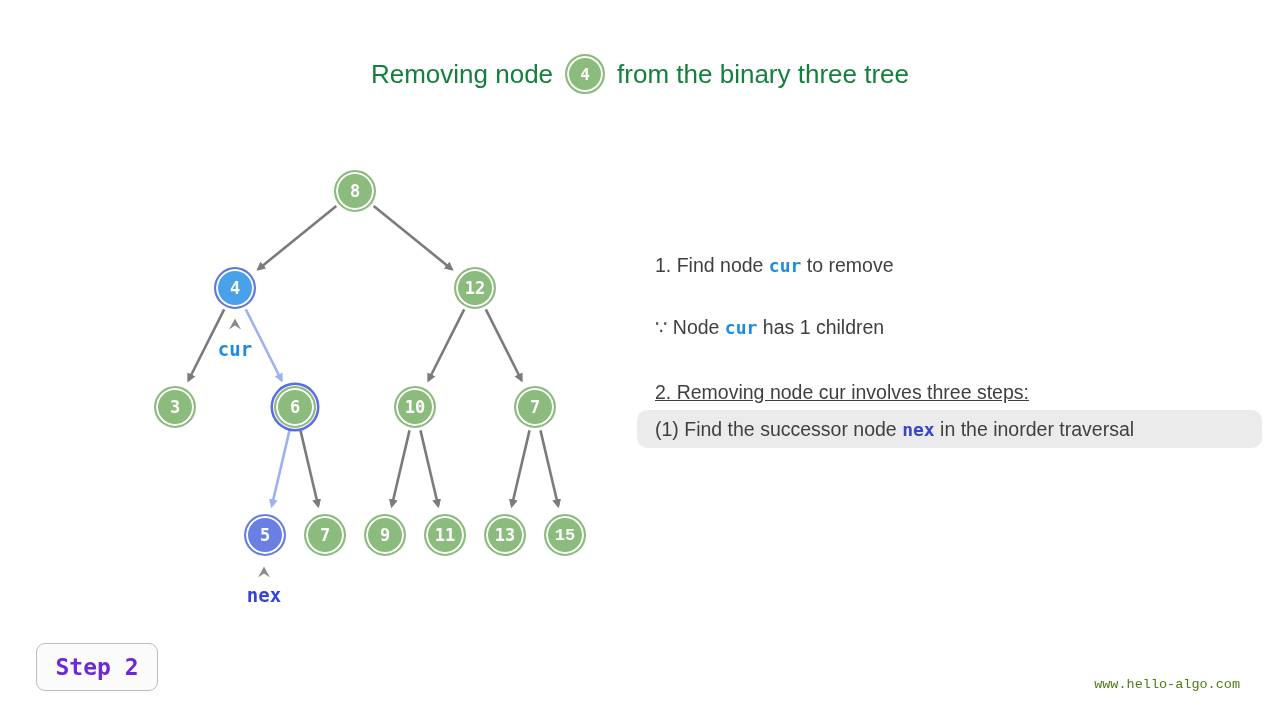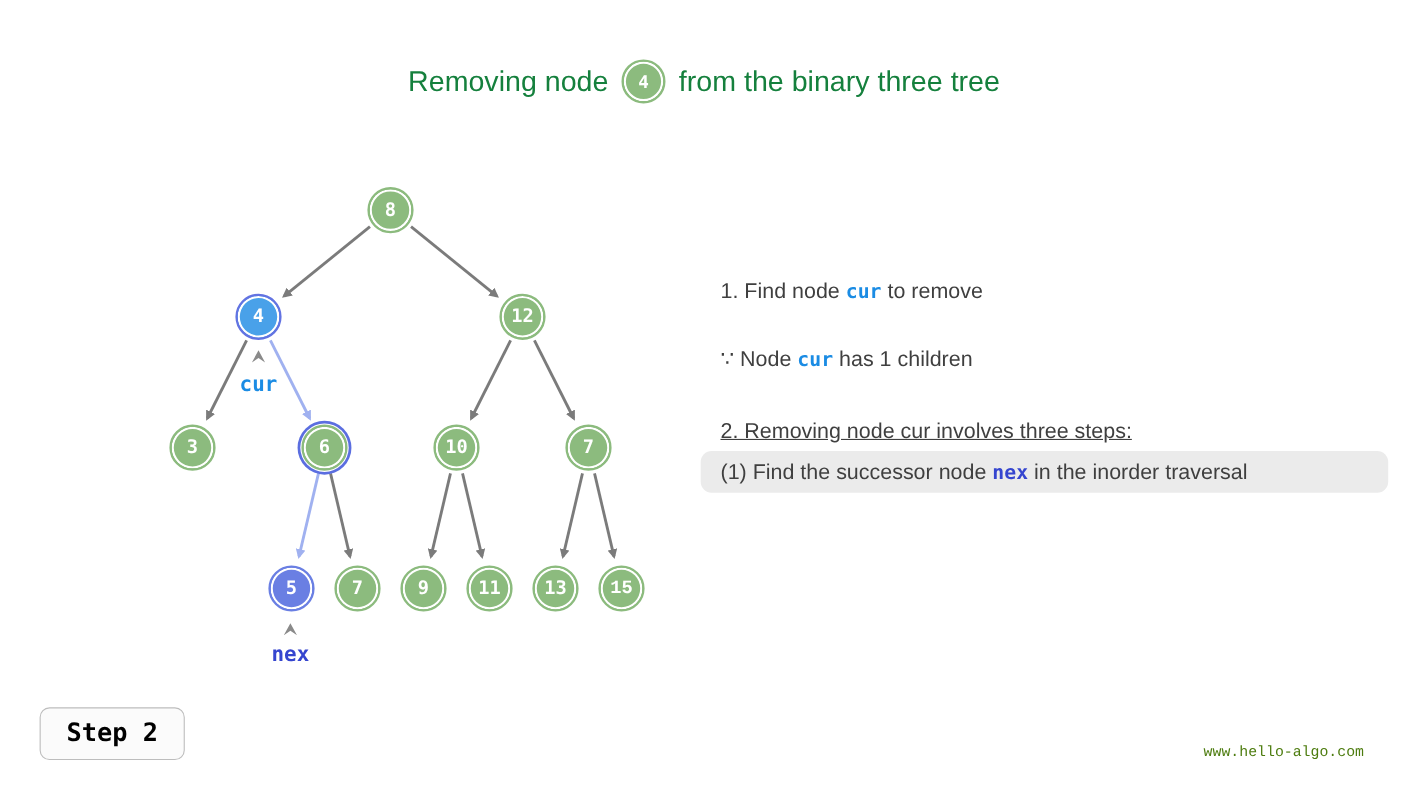--- a/index.html
+++ b/index.html
@@ -35,24 +35,24 @@
 
   
   .note{position:absolute;font-size:19.5px;color:#3f3f3f;line-height:24px;white-space:nowrap;}
   .note-highlight{left:637px;width:625px;box-sizing:border-box;height:38px;line-height:38px;
                   background:#ebebeb;border-radius:10px;padding-left:18px;}
   .kw-cur,.kw-nex{font-family:"DejaVu Sans Mono",monospace;font-weight:bold;font-size:18px;}
   .kw-cur{color:#1b8ce4;}
   .kw-nex{color:#3545cf;}
 
   
-  .step-badge{position:absolute;left:36px;top:643px;width:132px;height:48px;box-sizing:border-box;
+  .step-badge{position:absolute;left:36px;top:643px;width:122px;height:48px;box-sizing:border-box;
               border:1.5px solid #bdbdbd;border-radius:9px;background:#fbfbfb;
               display:flex;align-items:center;justify-content:center;
-              font-family:"DejaVu Sans Mono",monospace;font-weight:bold;font-size:23px;color:#000000;}
+              font-family:"DejaVu Sans Mono",monospace;font-weight:bold;font-size:23px;color:#6d28d9;}
   .watermark{position:absolute;right:40px;top:677px;
              font-family:Liberation Mono, monospace;font-size:13.5px;color:#4d7c0f;}
 </style>
 </head>
 <body>
 
 <div id="canvas">
 
   <div class="title-row">
     <span class="title-text">Removing node</span>

